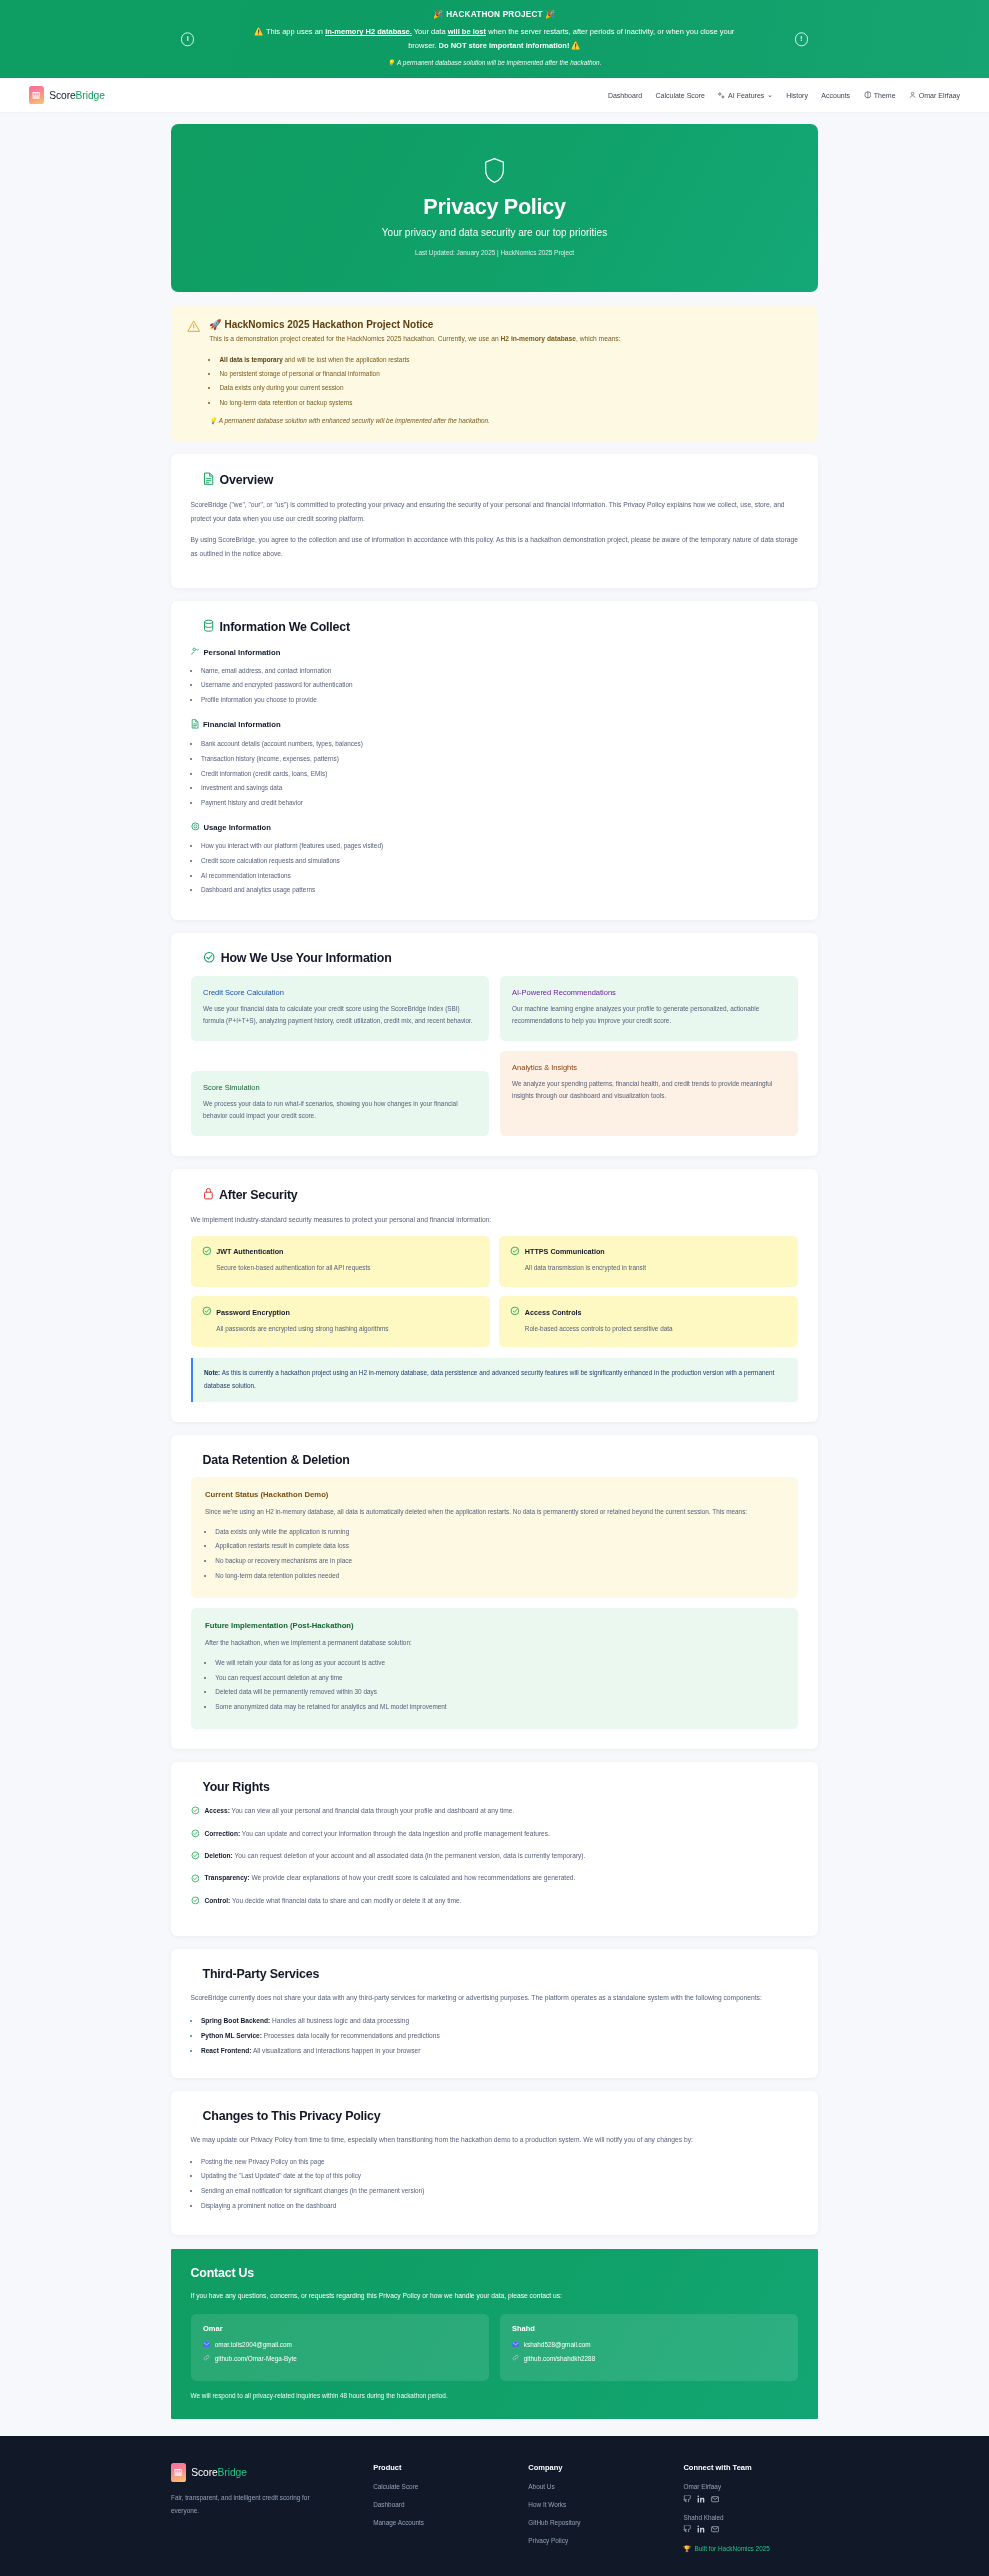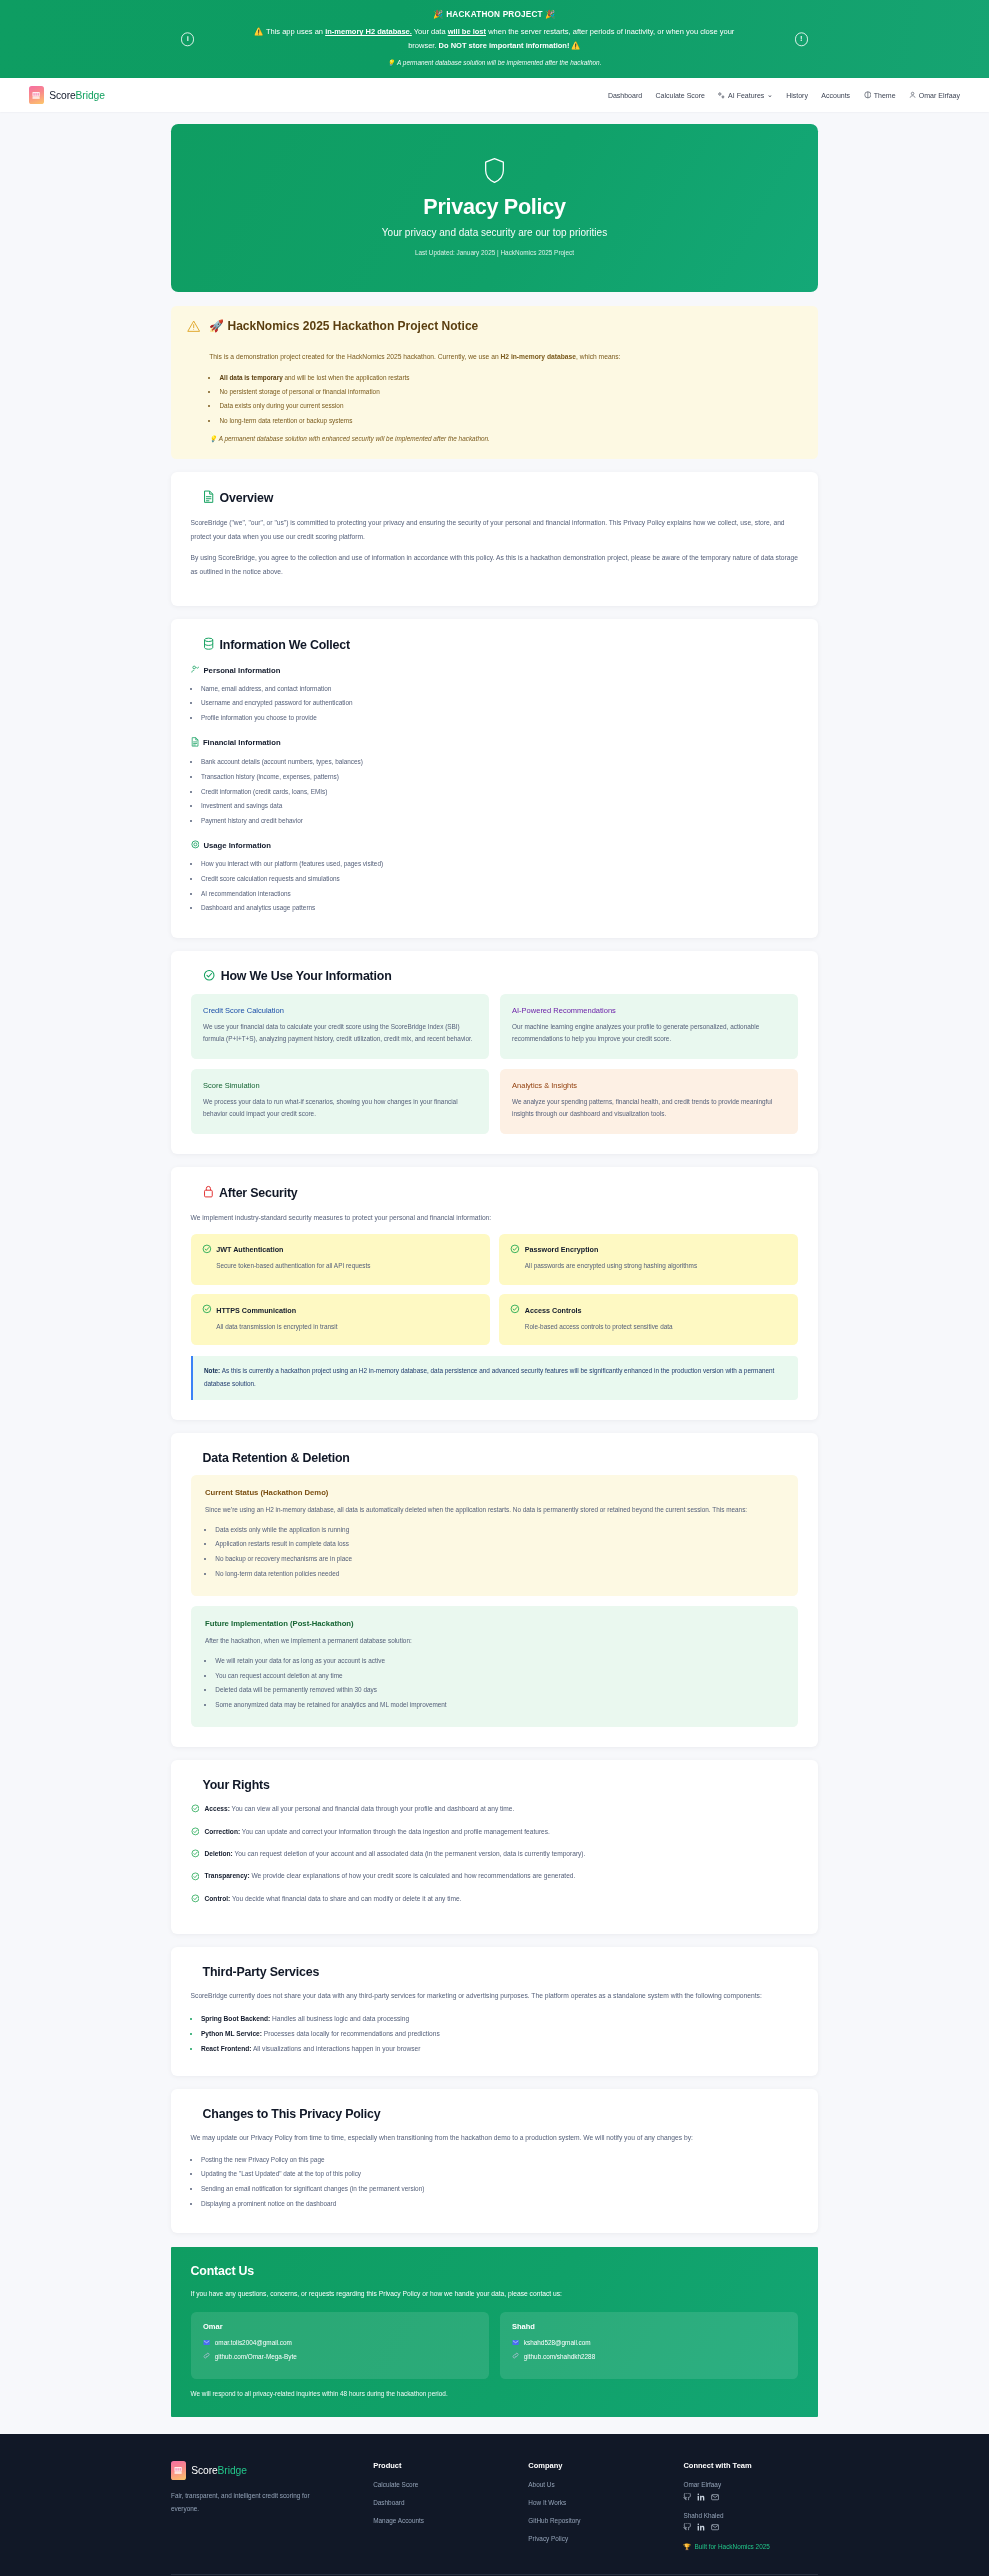--- a/index.html
+++ b/index.html
@@ -115,21 +115,21 @@
   .notice {
     background: #fdf9e3;
     border-radius: 5.2px;
     margin-top: 13.4px;
     padding: 13.4px 15.5px 15.5px;
     display: flex;
     gap: 9.3px;
     color: #6b4b14;
   }
   .notice-icon { flex: 0 0 auto; margin-top: 1px; }
-  .notice h3 { font-size: 12px; font-weight: bold; margin-bottom: 18px; color: #5b3f10; }
+  .notice h3 { font-size: 10px; font-weight: bold; margin-bottom: 3px; color: #5b3f10; }
   .notice p { font-size: 6.7px; line-height: 1.85; color: #7a5a1c; }
   .notice ul { margin: 7.2px 0 0 10.3px; }
   .notice li { font-size: 6.4px; line-height: 2.25; color: #7a5a1c; }
   .notice li b { color: #5b3f10; }
   .notice-footer { font-size: 6.4px; font-style: italic; margin-top: 7.2px; color: #7a5a1c; }
 
   
   .card {
     background: #fff;
     border-radius: 6.2px;
@@ -166,21 +166,21 @@
   .card ul.bullets { margin: 0 0 2.1px 10.3px; }
   .card ul.bullets li { font-size: 6.4px; line-height: 2.3; color: #55607a; }
 
   
   .grid2 { display: grid; grid-template-columns: 1fr 1fr; gap: 10.3px; margin-top: 3.1px; }
   .fcard { border-radius: 5.2px; padding: 11.3px 12.4px 13.4px; }
   .fcard h4 { font-size: 7.5px; font-weight: normal; margin-bottom: 6.2px; }
   .fcard p { font-size: 6.4px; line-height: 1.95; color: #55607a; }
   .fcard.green { background: #e9f8ef; }
   .fcard.green h4 { color: #1b4ea8; }
-  .fcard.green2 { background: #e9f8ef; }
+  .fcard.green2 { background: #e9f8ef; margin-top: 20px; }
   .fcard.green2 h4 { color: #166534; }
   .fcard.purple { background: #e9f8ef; }
   .fcard.purple h4 { color: #6b21a8; }
   .fcard.orange { background: #fdf0e4; }
   .fcard.orange h4 { color: #92400e; }
 
   
   .sgrid { display: grid; grid-template-columns: 1fr 1fr; gap: 9.3px; margin-top: 9.3px; }
   .scard { background: #fef9c3; border-radius: 5.2px; padding: 10.3px 11.3px 12.4px; }
   .scard .t { display: flex; align-items: center; gap: 4.6px; font-size: 7.2px; font-weight: bold; color: #131b2c; margin-bottom: 4.6px; }
@@ -481,33 +481,33 @@
           <span>JWT Authentication</span>
         </div>
         <div class="d">Secure token-based authentication for all API requests</div>
       </div>
       <div class="scard">
         <div class="t">
           <span><svg width="9.8" height="9.8" viewBox="0 0 20 20" fill="none" stroke="#16a34a" stroke-width="1.7">
                   <circle cx="10" cy="10" r="7.8"></circle>
                   <path d="M6.4 10.3l2.5 2.5 5-5.6" stroke-linecap="round" stroke-linejoin="round"></path>
                 </svg></span>
-          <span>Password Encryption</span>
+          <span>HTTPS Communication</span>
         </div>
-        <div class="d">All passwords are encrypted using strong hashing algorithms</div>
+        <div class="d">All data transmission is encrypted in transit</div>
       </div>
       <div class="scard">
         <div class="t">
           <span><svg width="9.8" height="9.8" viewBox="0 0 20 20" fill="none" stroke="#16a34a" stroke-width="1.7">
                   <circle cx="10" cy="10" r="7.8"></circle>
                   <path d="M6.4 10.3l2.5 2.5 5-5.6" stroke-linecap="round" stroke-linejoin="round"></path>
                 </svg></span>
-          <span>HTTPS Communication</span>
+          <span>Password Encryption</span>
         </div>
-        <div class="d">All data transmission is encrypted in transit</div>
+        <div class="d">All passwords are encrypted using strong hashing algorithms</div>
       </div>
       <div class="scard">
         <div class="t">
           <span><svg width="9.8" height="9.8" viewBox="0 0 20 20" fill="none" stroke="#16a34a" stroke-width="1.7">
                   <circle cx="10" cy="10" r="7.8"></circle>
                   <path d="M6.4 10.3l2.5 2.5 5-5.6" stroke-linecap="round" stroke-linejoin="round"></path>
                 </svg></span>
           <span>Access Controls</span>
         </div>
         <div class="d">Role-based access controls to protect sensitive data</div>

